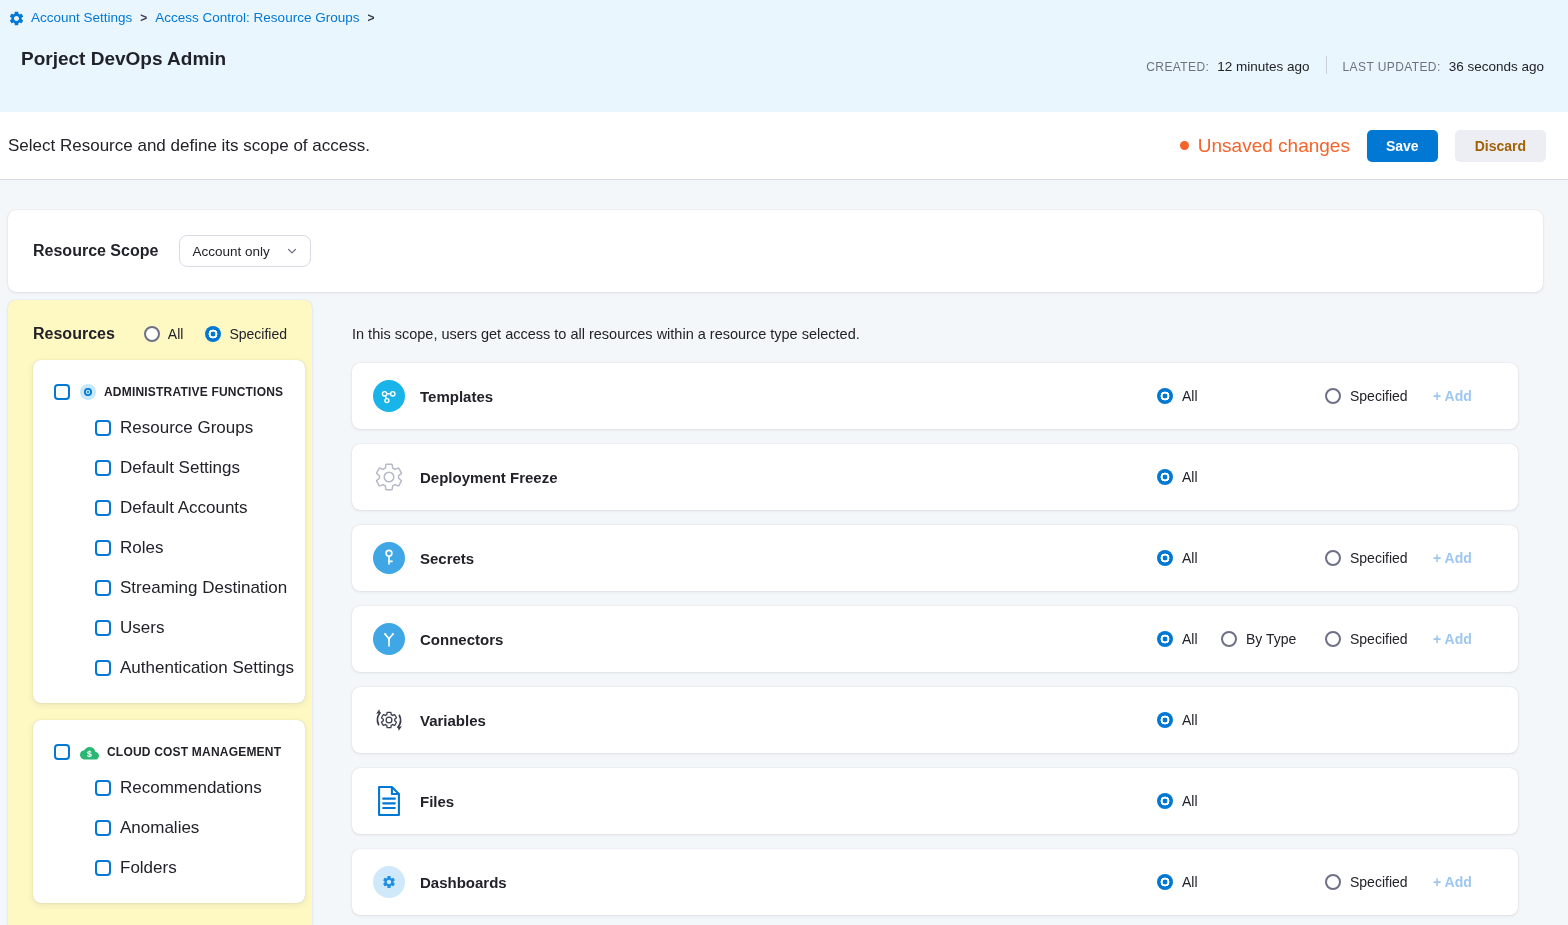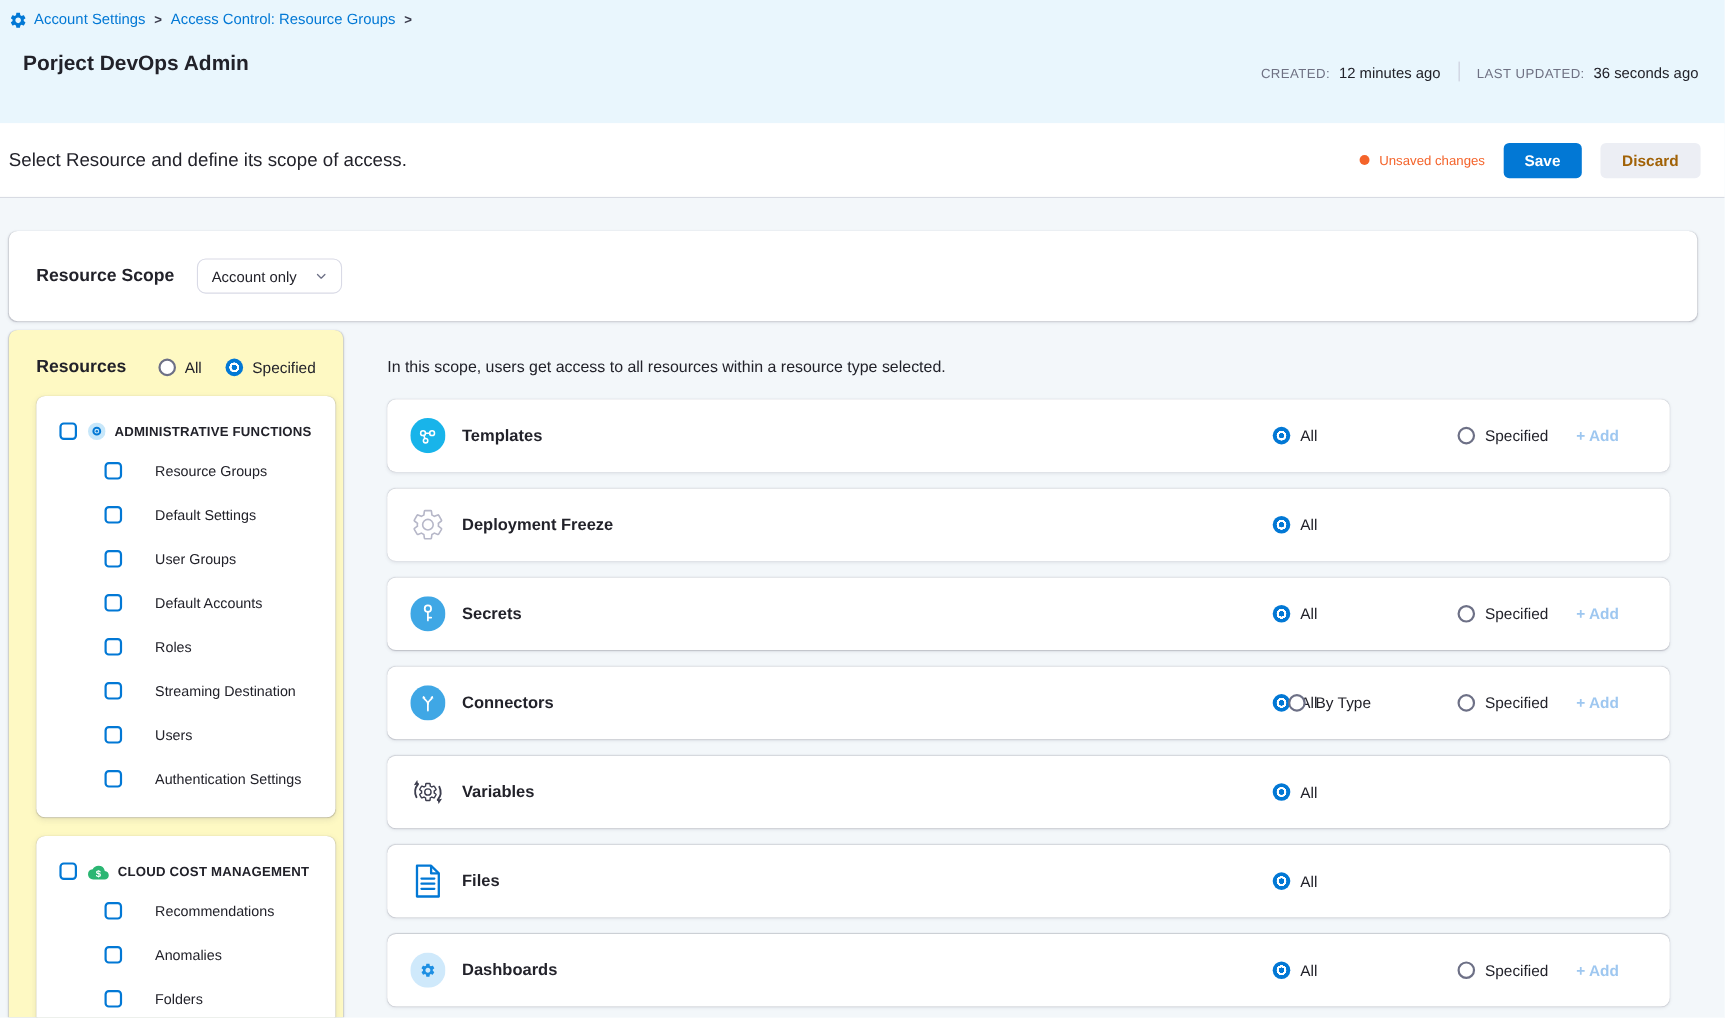--- a/index.html
+++ b/index.html
@@ -25,21 +25,21 @@
   .title{position:absolute;left:21px;top:48px;font-size:19px;font-weight:600;color:var(--text);}
   .meta{position:absolute;right:24px;top:56px;display:flex;align-items:flex-end;gap:8px;}
   .meta-label{font-size:12px;color:var(--muted);letter-spacing:.4px;}
   .meta-value{font-size:13.5px;color:var(--text);font-weight:500;}
   .meta-div{width:1px;height:18px;background:#c9ccda;margin:0 8px;}
 
   
   .toolbar{position:absolute;left:0;top:112px;width:1568px;height:68px;background:#fff;border-bottom:1px solid #d8dbe3;}
   .toolbar-desc{position:absolute;left:8px;top:50%;transform:translateY(-50%);font-size:17px;}
   .toolbar-right{position:absolute;right:22px;top:50%;transform:translateY(-50%);display:flex;align-items:center;gap:17px;}
-  .unsaved{display:flex;align-items:center;gap:9px;color:var(--orange);font-size:12px;}
+  .unsaved{display:flex;align-items:center;gap:9px;color:var(--orange);font-size:19px;}
   .unsaved-dot{width:9px;height:9px;border-radius:50%;background:var(--orange);}
   .btn{height:32px;border:none;border-radius:5px;font-size:14px;font-weight:700;cursor:pointer;font-family:inherit;}
   .btn-save{background:var(--accent);color:#fff;padding:0 19px;}
   .btn-discard{background:#eceef4;color:#a16207;padding:0 20px;}
 
   
   .scope-card{position:absolute;left:8px;top:210px;width:1535px;height:82px;background:#fff;border-radius:8px;
     box-shadow:0 0 1px rgba(40,41,61,.2),0 1px 3px rgba(96,97,112,.12);display:flex;align-items:center;padding-left:25px;gap:21px;}
   .scope-label{font-size:16px;font-weight:700;}
   .dropdown{height:32px;min-width:132px;background:#fff;border:1px solid #d9dae6;border-radius:8px;display:flex;align-items:center;
@@ -50,39 +50,39 @@
     box-shadow:0 0 1px rgba(40,41,61,.2),0 1px 3px rgba(96,97,112,.12);overflow:hidden;}
   .panel-head{display:flex;align-items:center;margin:25px 25px 0 25px;}
   .panel-title{font-size:16px;font-weight:700;flex:1;}
   .res-radio{display:flex;align-items:center;gap:8px;font-size:14px;cursor:pointer;margin-left:22px;}
   .group-card{width:272px;margin:17px auto 12px 25px;border-radius:8px;background:#fff;
     box-shadow:0 0 1px rgba(40,41,61,.25),0 2px 6px rgba(96,97,112,.14);padding:16px 0 15px 0;}
   .group-head{height:32px;display:flex;align-items:center;padding-left:21px;}
   .group-head .cb{margin-right:10px;}
   .group-icon{display:flex;align-items:center;margin-right:8px;}
   .group-label{font-size:12px;font-weight:600;letter-spacing:.2px;}
-  .group-item{height:40px;display:flex;align-items:center;padding-left:62px;font-size:13px;gap:21px;}
+  .group-item{height:40px;display:flex;align-items:center;padding-left:62px;font-size:17px;}
   .group-item .cb{margin-right:9px;}
 
   
   .cb{width:16px;height:16px;border:2px solid var(--accent);border-radius:4px;background:#fff;display:inline-block;flex:none;cursor:pointer;}
   .radio{width:16px;height:16px;border-radius:50%;border:2px solid #6d7086;background:#fff;display:inline-block;flex:none;cursor:pointer;}
   .radio.sel{border:none;background:radial-gradient(circle at 50% 50%, var(--accent) 0 2.4px, #fff 2.6px 4.4px, var(--accent) 4.6px);}
 
   
   .main{position:absolute;left:352px;top:326px;width:1166px;}
   .info{font-size:14.5px;}
   .rows{margin-top:21px;display:flex;flex-direction:column;gap:15px;}
   .row{position:relative;height:66px;background:#fff;border-radius:8px;
     box-shadow:0 0 1px rgba(40,41,61,.2),0 1px 3px rgba(96,97,112,.12);}
   .row-icon{position:absolute;left:21px;top:17px;width:32px;height:32px;display:flex;align-items:center;justify-content:center;}
   .row-label{position:absolute;left:68px;top:50%;transform:translateY(-50%);font-size:15px;font-weight:600;}
   .opt{position:absolute;top:50%;transform:translateY(-50%);display:flex;align-items:center;gap:9px;font-size:14px;cursor:pointer;}
   .opt-all{left:805px;}
-  .opt-bytype{left:819px;}
+  .opt-bytype{left:869px;}
   .opt-specified{left:973px;}
   .opt-add{left:1081px;color:#9ec7f0;font-weight:700;font-size:14px;}
 </style>
 </head>
 <body>
 
 <div class="page">
 
   <header class="hdr">
     <div class="breadcrumb">
@@ -160,24 +160,20 @@
           <div class="group-item">
             <span class="cb"></span>
             <span>Resource Groups</span>
           </div>
           <div class="group-item">
             <span class="cb"></span>
             <span>Default Settings</span>
           </div>
           <div class="group-item">
             <span class="cb"></span>
-            <span>User Groups</span>
-          </div>
-          <div class="group-item">
-            <span class="cb"></span>
             <span>Default Accounts</span>
           </div>
           <div class="group-item">
             <span class="cb"></span>
             <span>Roles</span>
           </div>
           <div class="group-item">
             <span class="cb"></span>
             <span>Streaming Destination</span>
           </div>

